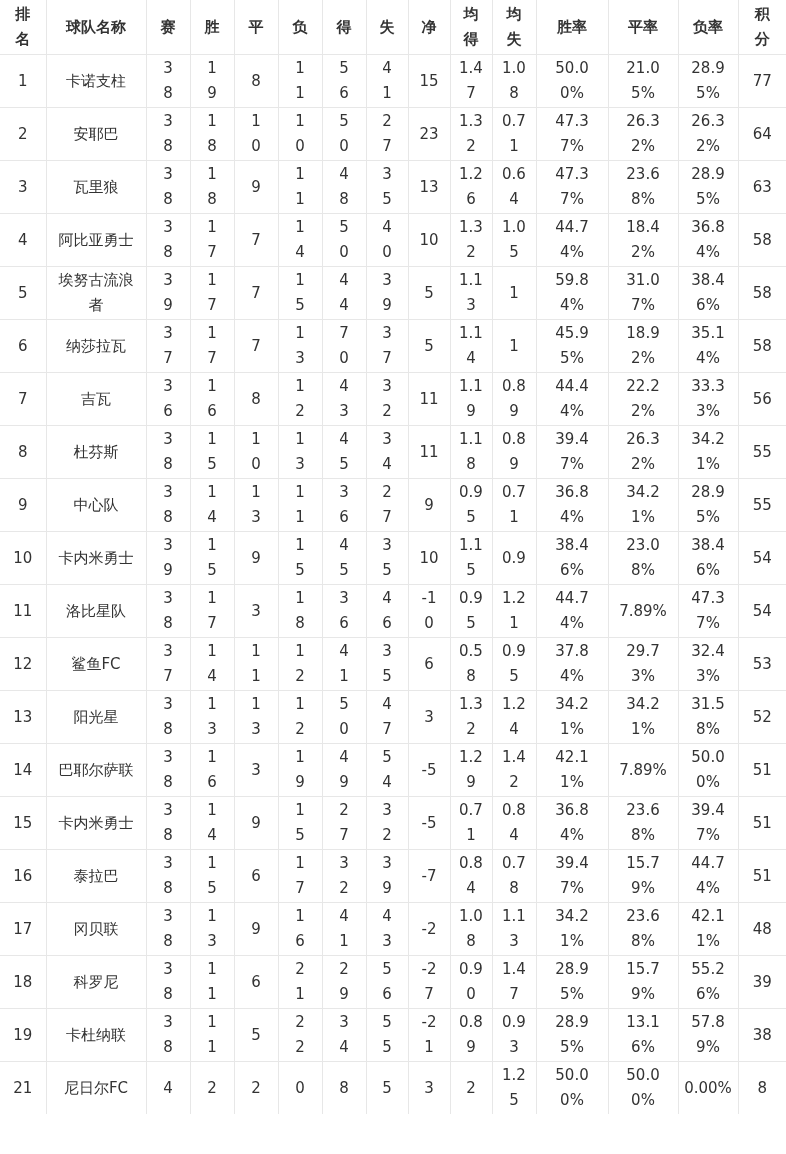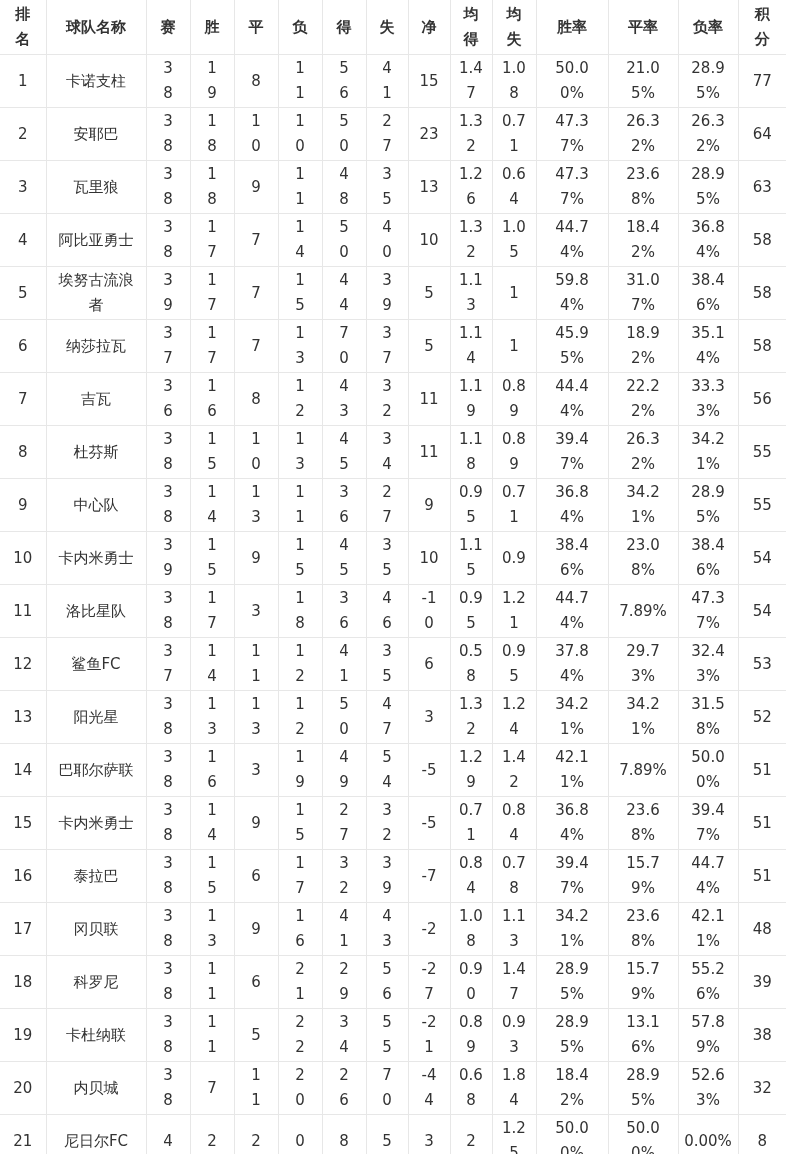--- a/index.html
+++ b/index.html
@@ -439,37 +439,20 @@
     <td>55</td>
     <td>-21</td>
     <td>0.89</td>
     <td>0.93</td>
     <td>28.95%</td>
     <td>13.16%</td>
     <td>57.89%</td>
     <td>38</td>
   </tr>
 
-  <tr>
-    <td>20</td>
-    <td>内贝城</td>
-    <td>38</td>
-    <td>7</td>
-    <td>11</td>
-    <td>20</td>
-    <td>26</td>
-    <td>70</td>
-    <td>-44</td>
-    <td>0.68</td>
-    <td>1.84</td>
-    <td>18.42%</td>
-    <td>28.95%</td>
-    <td>52.63%</td>
-    <td>32</td>
-  </tr>
 
   <tr>
     <td>21</td>
     <td>尼日尔FC</td>
     <td>4</td>
     <td>2</td>
     <td>2</td>
     <td>0</td>
     <td>8</td>
     <td>5</td>

